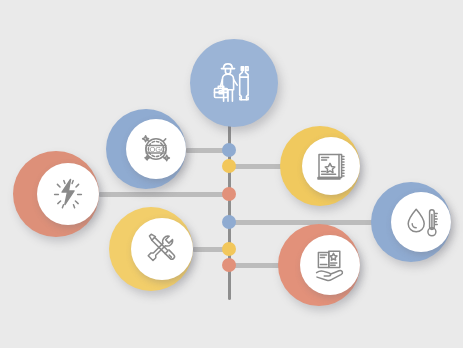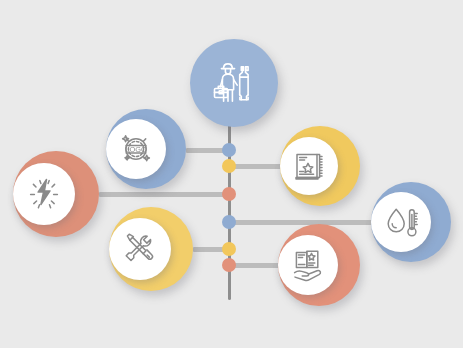--- a/index.html
+++ b/index.html
@@ -17,21 +17,21 @@
   .hline{height:5px;border-radius:1px;background:#bcbcbc;}
 
   
   .dot{
     position:absolute;width:14px;height:14px;border-radius:50%;
   }
 
   
   .node{position:absolute;border-radius:50%;}
   .ring{
-    display:flex;align-items:center;justify-content:flex-start;
+    display:flex;align-items:center;justify-content:flex-end;
     border-radius:50%;
     box-shadow:3px 5px 9px rgba(100,100,110,.28);
   }
   .inner{
     background:#fff;border-radius:50%;
     display:flex;align-items:center;justify-content:center;
     box-shadow:2px 3px 7px rgba(110,110,120,.30);
   }
   .solid{
     border-radius:50%;

